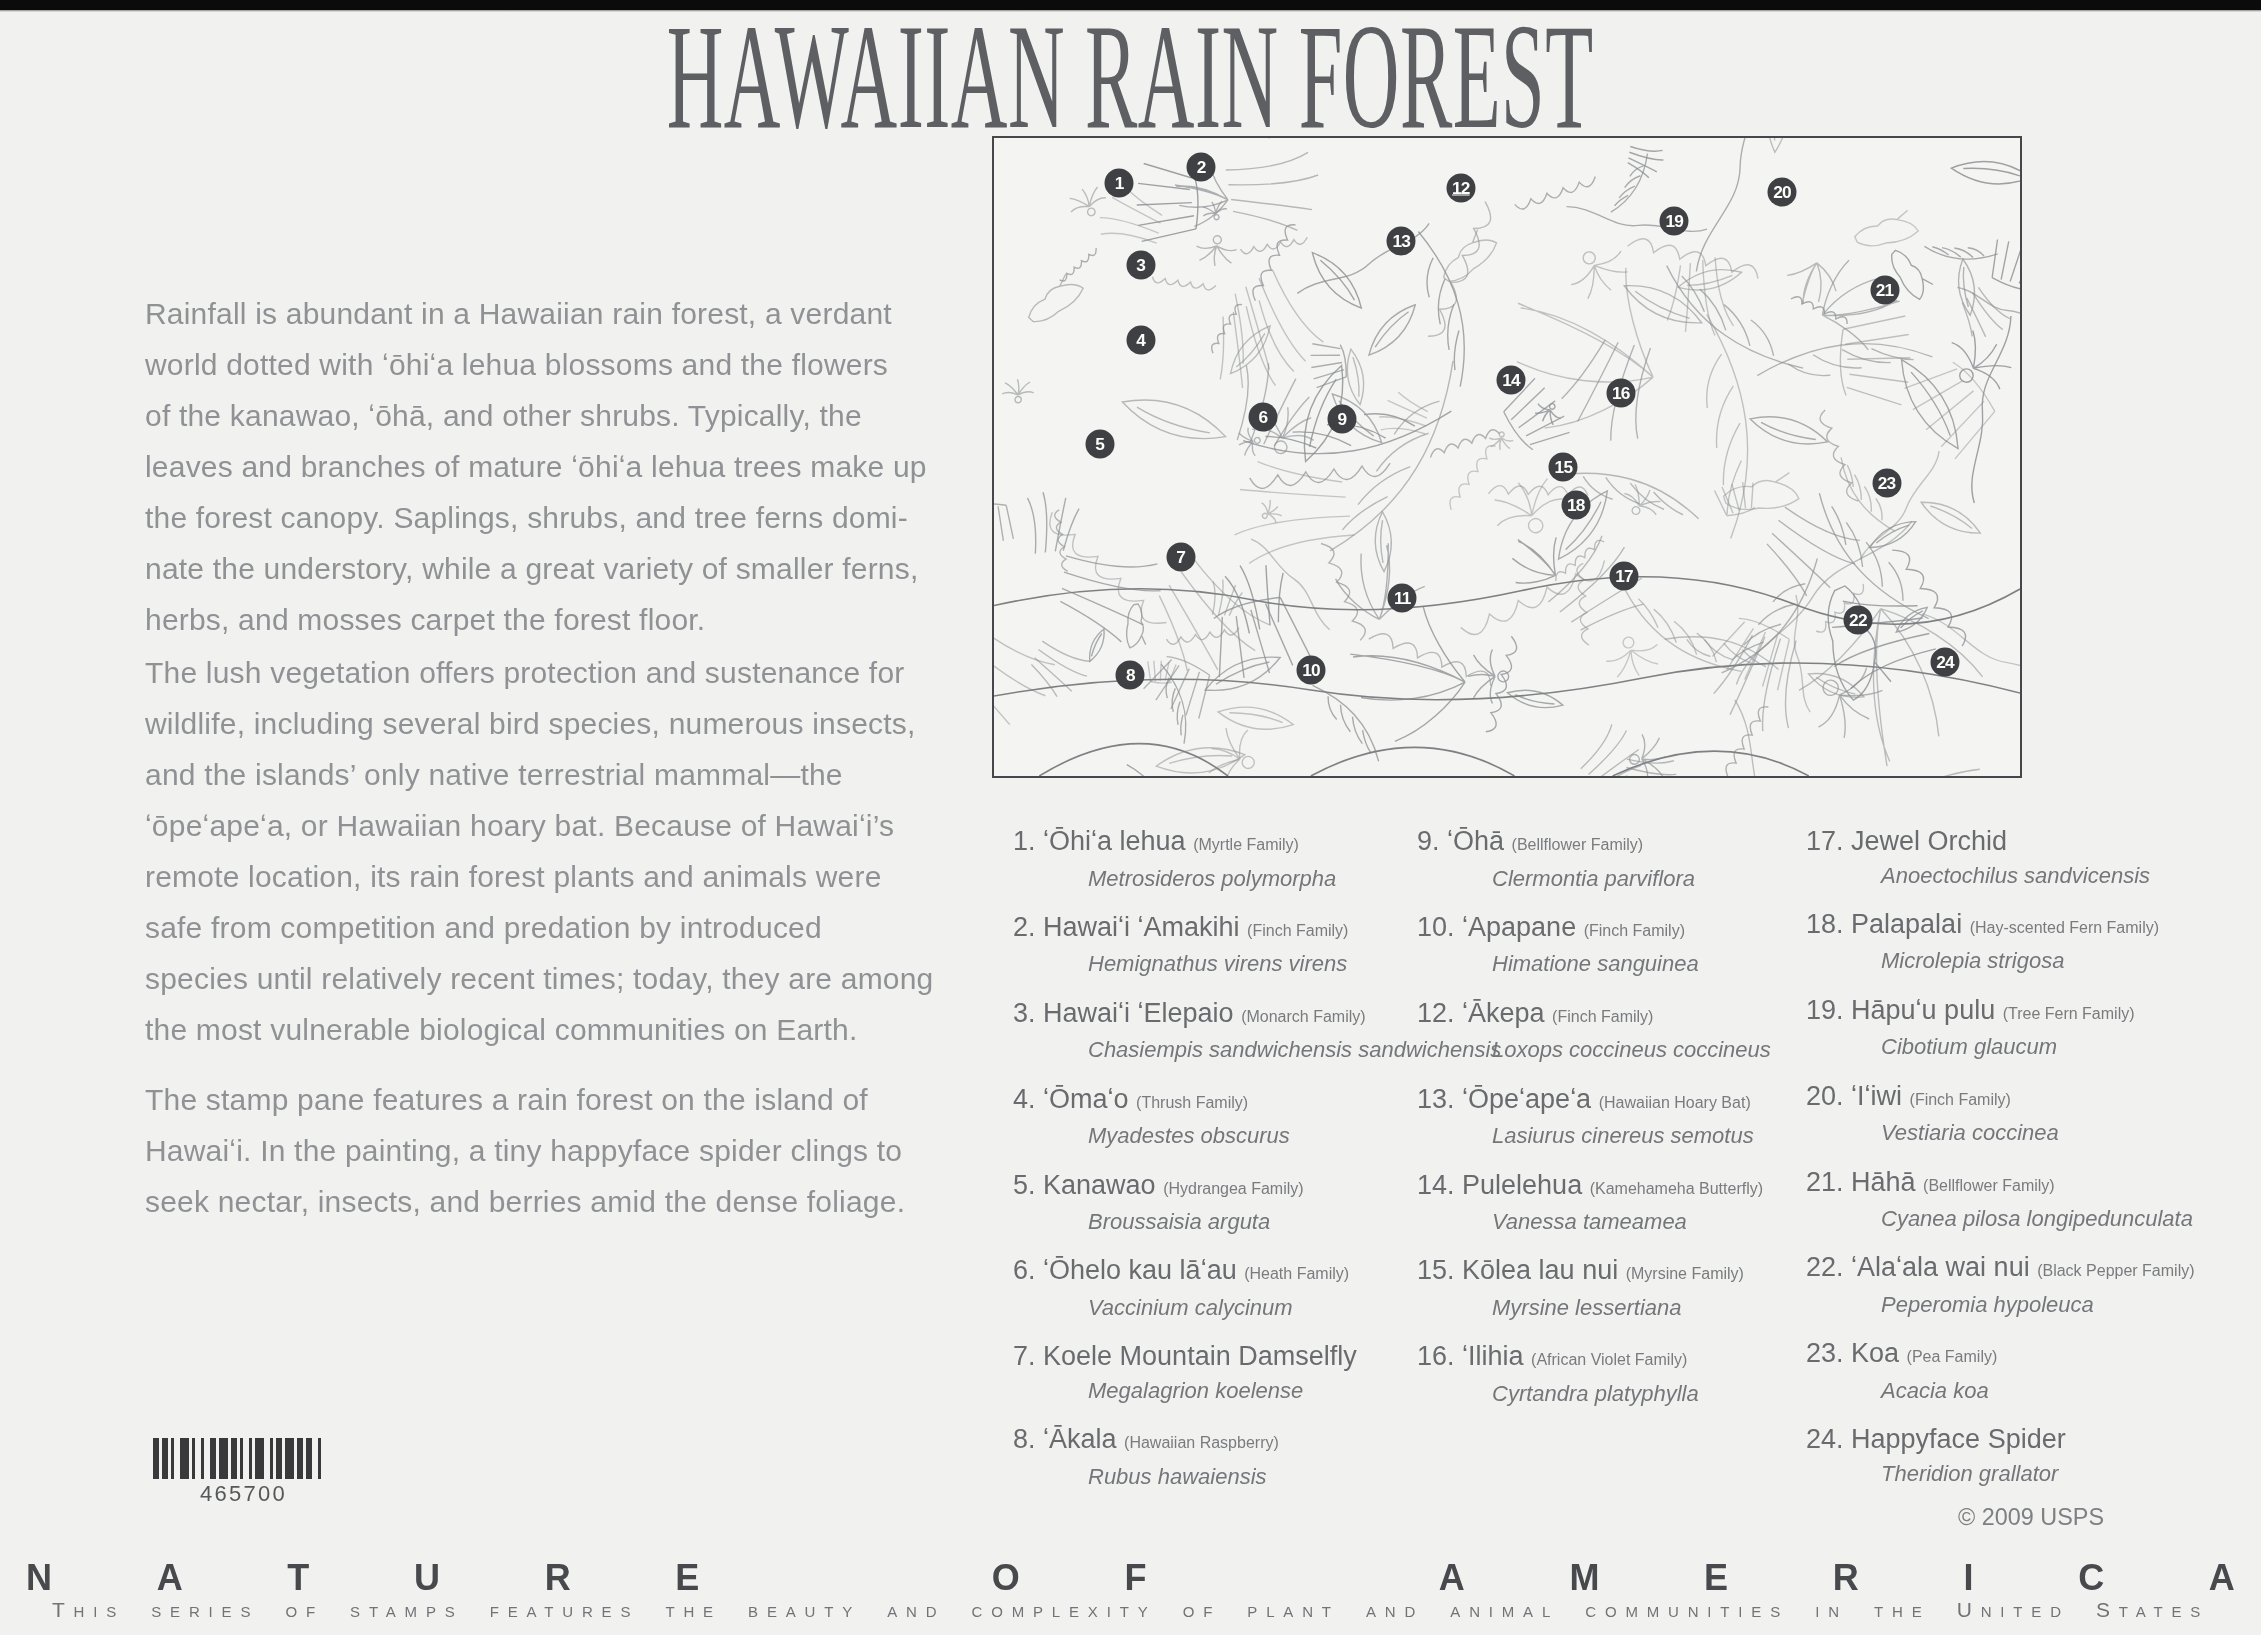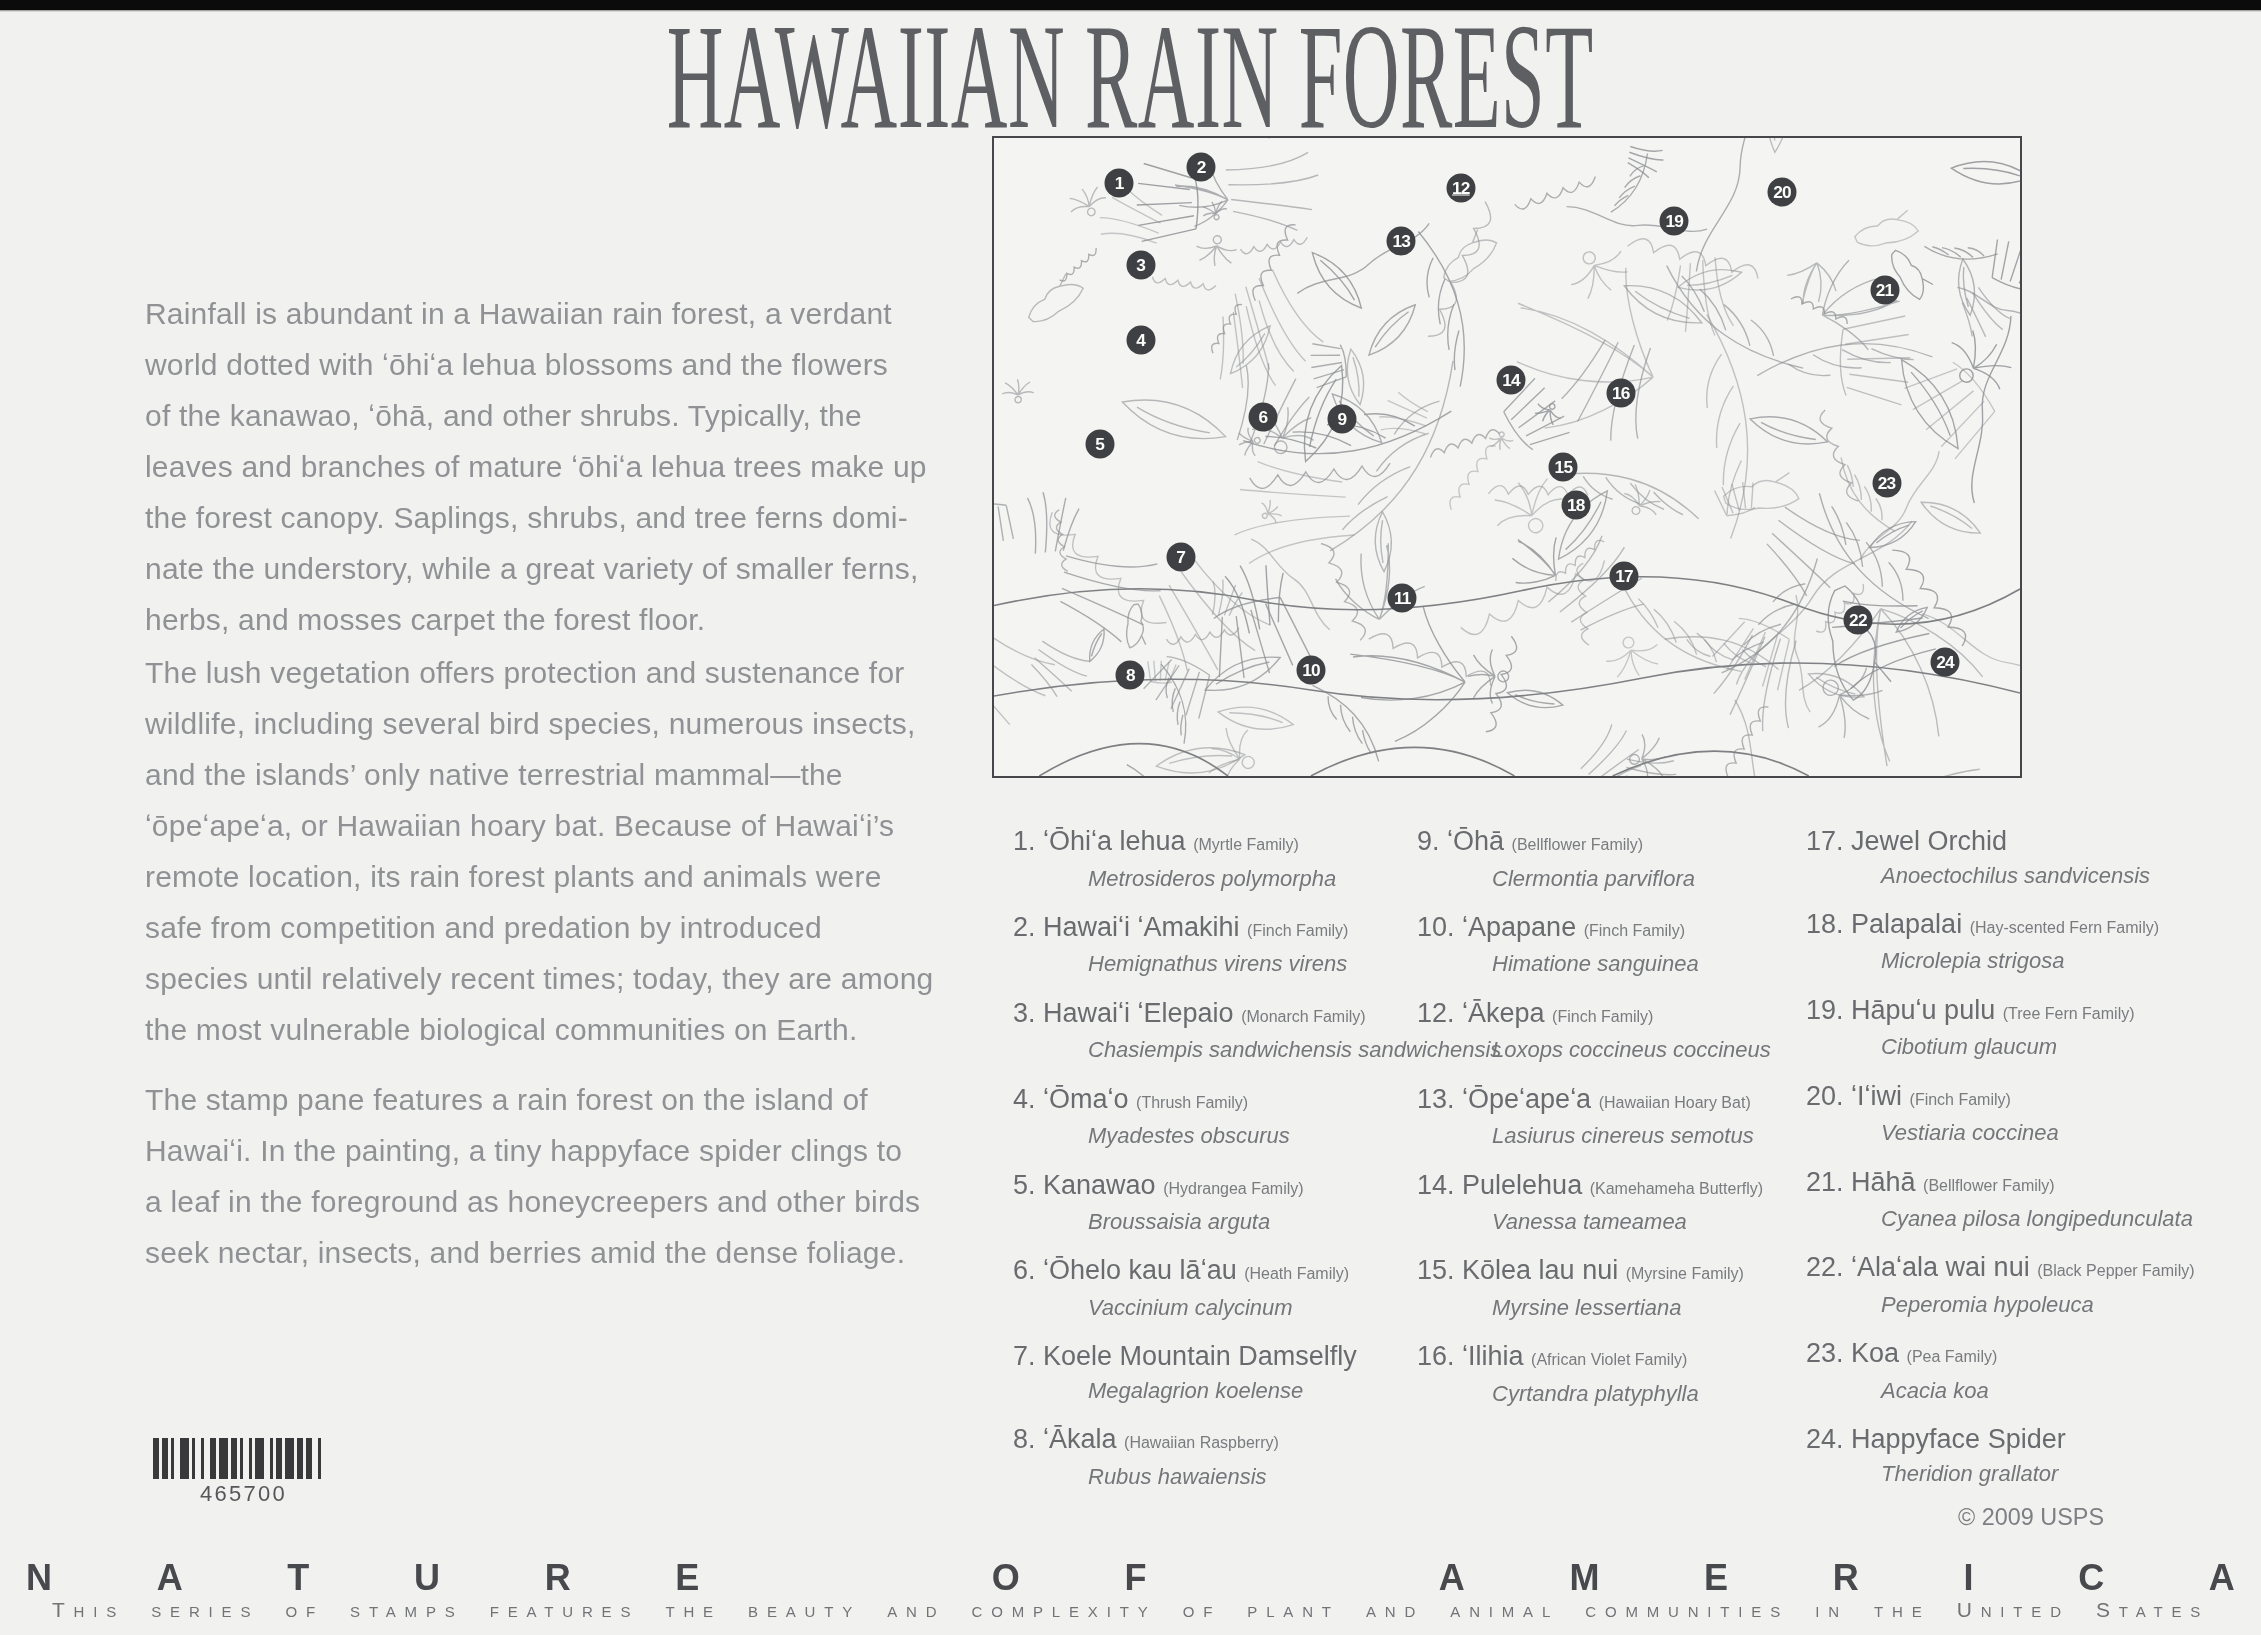--- a/index.html
+++ b/index.html
@@ -95,21 +95,20 @@
       <div class="line">and the islands’ only native terrestrial mammal—the</div>
       <div class="line">ʻōpeʻapeʻa, or Hawaiian hoary bat. Because of Hawaiʻi’s</div>
       <div class="line">remote location, its rain forest plants and animals were</div>
       <div class="line">safe from competition and predation by introduced</div>
       <div class="line">species until relatively recent times; today, they are among</div>
       <div class="line">the most vulnerable biological communities on Earth.</div>
     </div>
   <div class="para" style="top:1074px">
       <div class="line">The stamp pane features a rain forest on the island of</div>
       <div class="line">Hawaiʻi. In the painting, a tiny happyface spider clings to</div>
-      <div class="line">a leaf in the foreground as honeycreepers and other birds</div>
       <div class="line">seek nectar, insects, and berries amid the dense foliage.</div>
     </div>
 </div>
 
 <div class="figure">
   <svg viewBox="0 0 1360 846" preserveAspectRatio="none">
     <defs>
       <path id="frond" d="M0,90 C12,50 34,18 78,0 M10,70 q16,-2 26,-14 M18,54 q18,-3 30,-16 M30,38 q18,-4 30,-16 M44,24 q16,-5 26,-14"></path>
       <path id="palm" d="M0,80 C4,40 10,16 18,0 M18,0 C34,10 52,28 60,48 M18,0 C2,14 -18,26 -34,30 M18,0 C30,22 34,48 30,72 M18,0 C6,24 -2,52 2,78"></path>
       <path id="leaf" d="M0,0 Q22,-26 56,-22 Q34,4 0,0 Z M8,-4 Q28,-16 48,-19"></path>

